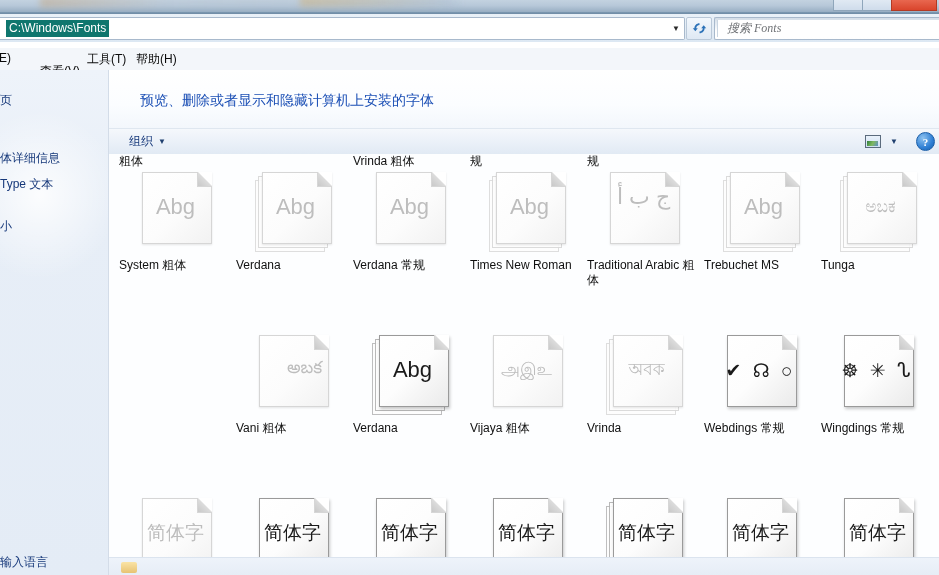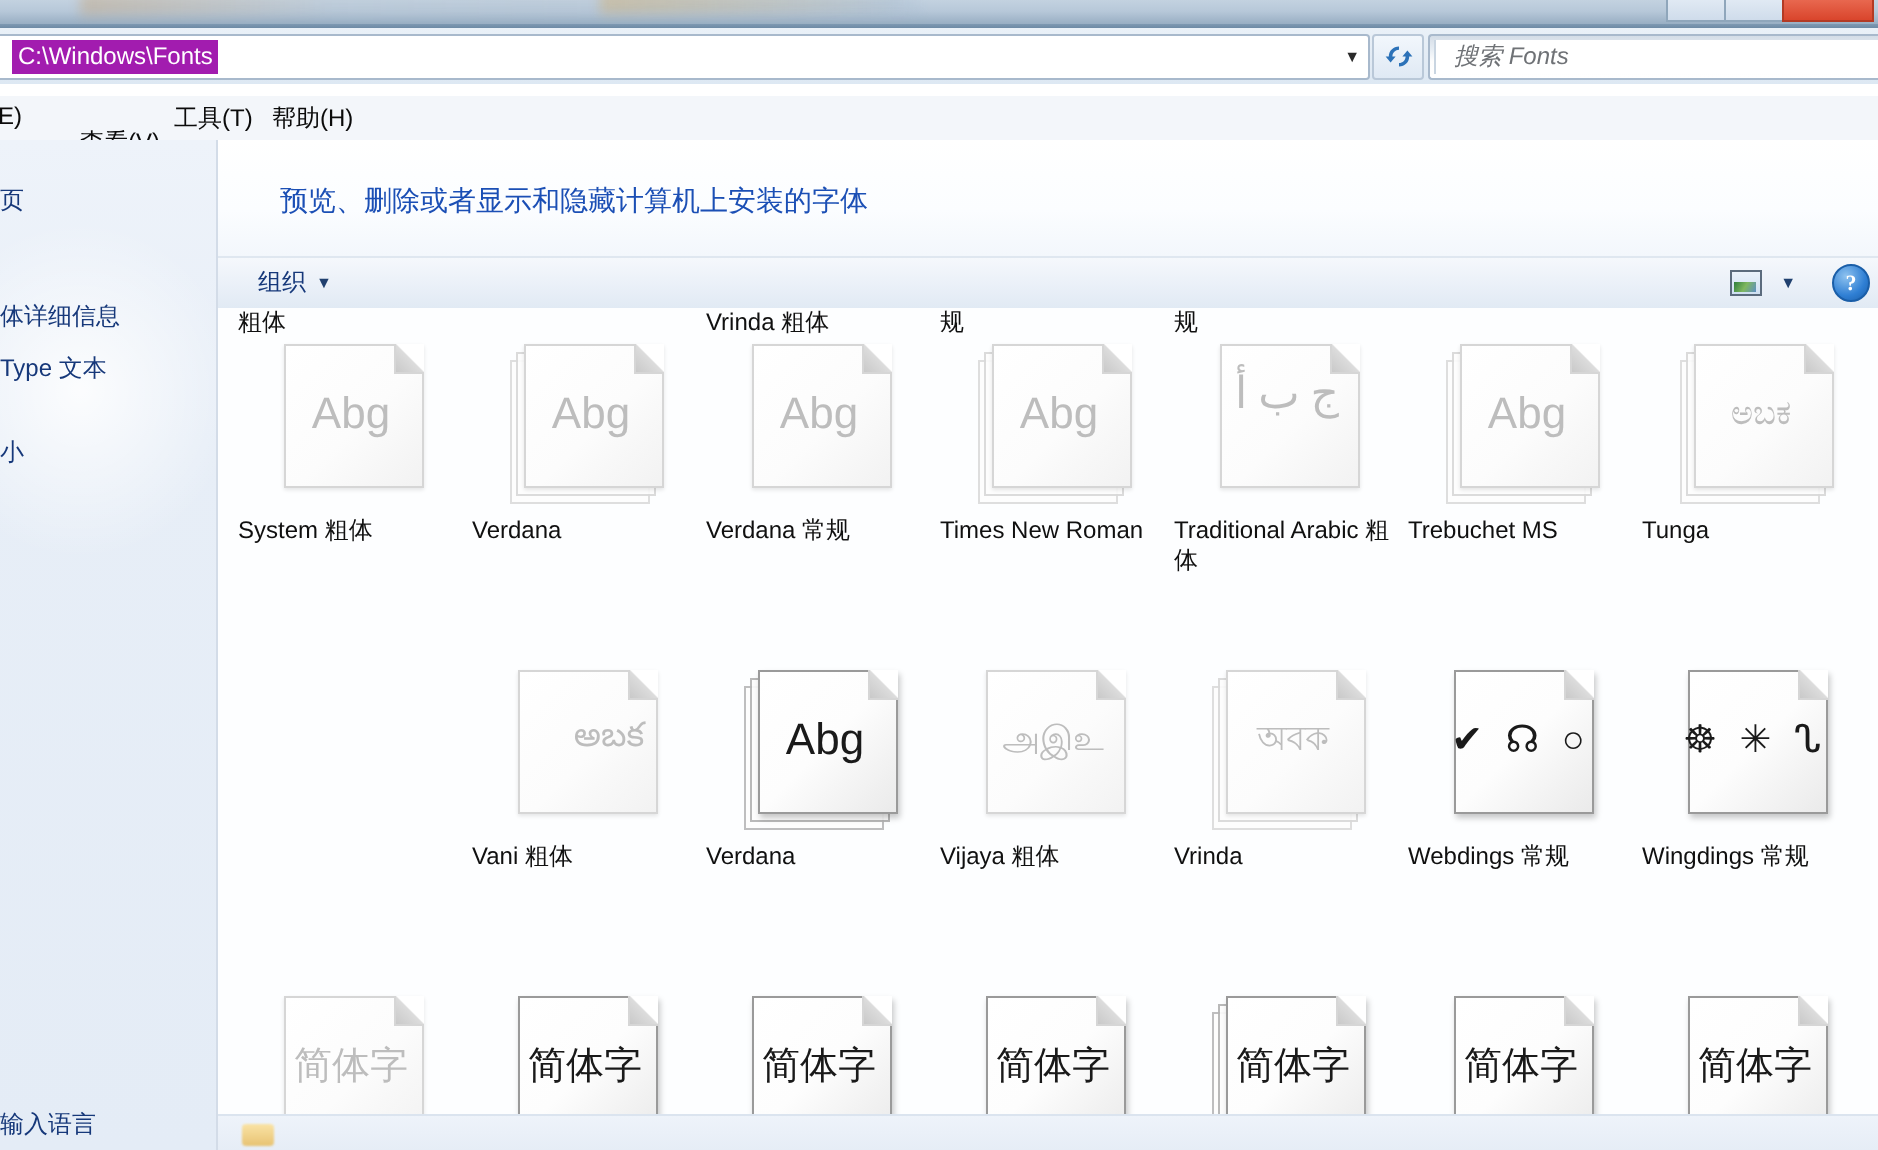--- a/index.html
+++ b/index.html
@@ -39,21 +39,21 @@
   .addrrow{
     position:absolute;left:0;top:14px;width:939px;height:28px;
     background:linear-gradient(180deg,#eaf1f8 0%,#e3ecf5 50%,#dde8f3 100%);
   }
   .addrbox{
     position:absolute;left:0;top:3px;width:684px;height:21px;
     background:#ffffff;border:1px solid #a8b9cc;border-left:none;
     border-radius:0 2px 2px 0;display:flex;align-items:center;
   }
   .addr-text{
-    margin-left:6px;background:#a21caf;color:#ffffff;
+    margin-left:6px;background:#0f766e;color:#ffffff;
     padding:1px 3px 2px 3px;font-size:12px;line-height:14px;
     font-family:"Liberation Sans",sans-serif;white-space:nowrap;
   }
   .addr-caret{
     position:absolute;right:4px;top:0;height:100%;
     display:flex;align-items:center;color:#2a2a2a;font-size:8px;
   }
   .refreshbtn{
     position:absolute;left:686px;top:3px;width:24px;height:21px;
     background:linear-gradient(180deg,#f2f7fc,#dfe9f4);
@@ -66,21 +66,21 @@
     background:linear-gradient(180deg,#d4dde7,#e9eff5 35%,#fdfdfd 60%,#ffffff);
     border:1px solid #a8b9cc;border-right:none;border-radius:2px 0 0 2px;
     display:flex;align-items:center;
   }
   .searchbox .sb-inner{
     position:absolute;left:2px;top:2px;right:0;bottom:2px;background:#fff;
     border-left:1px solid #c9d5e1;
   }
   .search-ph{
     position:relative;z-index:2;margin-left:12px;color:#6f7276;
-    font-style:italic;font-size:12px;font-family:Liberation Sans, sans-serif;
+    font-style:italic;font-size:12px;font-family:Liberation Serif, serif;
   }
 
   
   .menubar{
     position:absolute;left:0;top:48px;width:939px;height:22px;
     background:#f3f6fa;
     font-size:12px;color:#0b0b0b;
   }
   .menubar .mi{position:absolute;top:2px;white-space:nowrap;padding:1px 5px;}
 
@@ -323,21 +323,21 @@
               </div>
               <div class="glyph " style="left: 7px; width: 68px; height: 70px; right: auto; bottom: auto;">Abg</div>
             </div>
             <div class="label">Times New Roman</div>
           </div>
           <div class="cell" style="left: 476px; top: 38px;">
             <div class="tile single">
               <div class="page">
                 <div class="fold2"></div>
               </div>
-              <div class="glyph " style="left: 4px; width: 68px; height: 50px; right: auto; bottom: auto; font-family: Liberation Serif, serif;">ج ب أ</div>
+              <div class="glyph " style="left: 4px; width: 68px; height: 50px; right: auto; bottom: auto;">ج ب أ</div>
             </div>
             <div class="label">Traditional Arabic 粗体</div>
           </div>
           <div class="cell" style="left: 593px; top: 38px;">
             <div class="tile stacked">
               <div class="sheet s3"></div>
               <div class="sheet s2"></div>
               <div class="page">
                 <div class="fold2"></div>
               </div>

